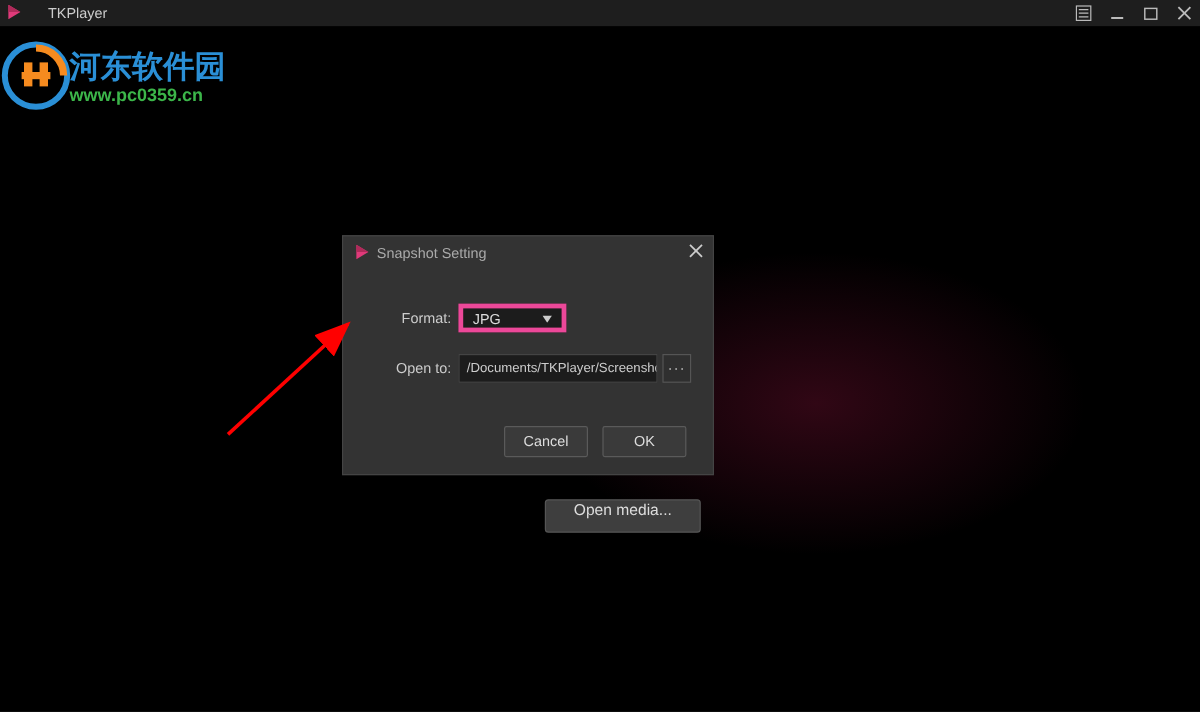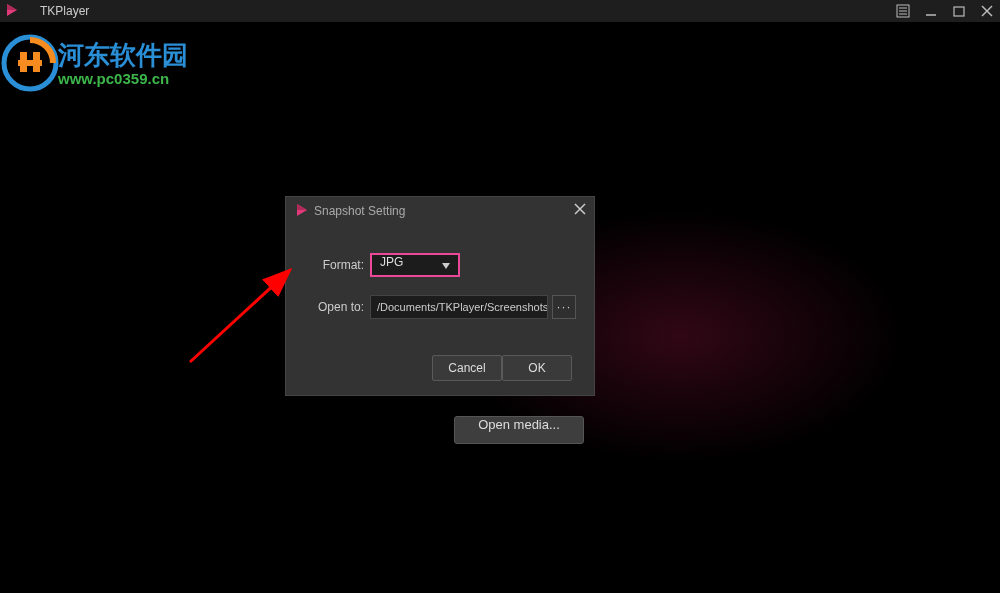--- a/index.html
+++ b/index.html
@@ -104,41 +104,41 @@
       margin-left: 6px;
     }
     .dialog-close {
       position: absolute;
       right: 8px;
       top: 6px;
       cursor: pointer;
       color: #cccccc;
     }
     .dialog-body {
-      padding: 28px 18px 0 18px;
+      padding: 28px 18px 0 30px;
     }
     .row {
       display: flex;
       align-items: center;
       margin-bottom: 18px;
     }
     .row-label {
       width: 60px;
       text-align: right;
       font-size: 12px;
       color: #cccccc;
       margin-right: 6px;
     }
     .select {
       width: 90px;
       height: 24px;
       background: #1c1c1c;
-      border: 2px solid #ec4899;
-      display: flex;
-      align-items: flex-start;
+      border: 4px solid #ec4899;
+      display: flex;
+      align-items: flex-end;
       padding: 0 8px;
       position: relative;
       cursor: pointer;
       color: #dddddd;
       font-size: 12px;
     }
     .select-caret {
       position: absolute;
       right: 8px;
       top: 50%;
@@ -169,21 +169,21 @@
       cursor: pointer;
       color: #cccccc;
       font-size: 12px;
       letter-spacing: 1px;
     }
     .dialog-buttons {
       position: absolute;
       bottom: 14px;
       right: 22px;
       display: flex;
-      gap: 0;
+      gap: 12px;
     }
     .dlg-btn {
       width: 70px;
       height: 26px;
       background: #3a3a3a;
       border: 1px solid #5a5a5a;
       border-radius: 2px;
       display: flex;
       align-items: center;
       justify-content: center;

